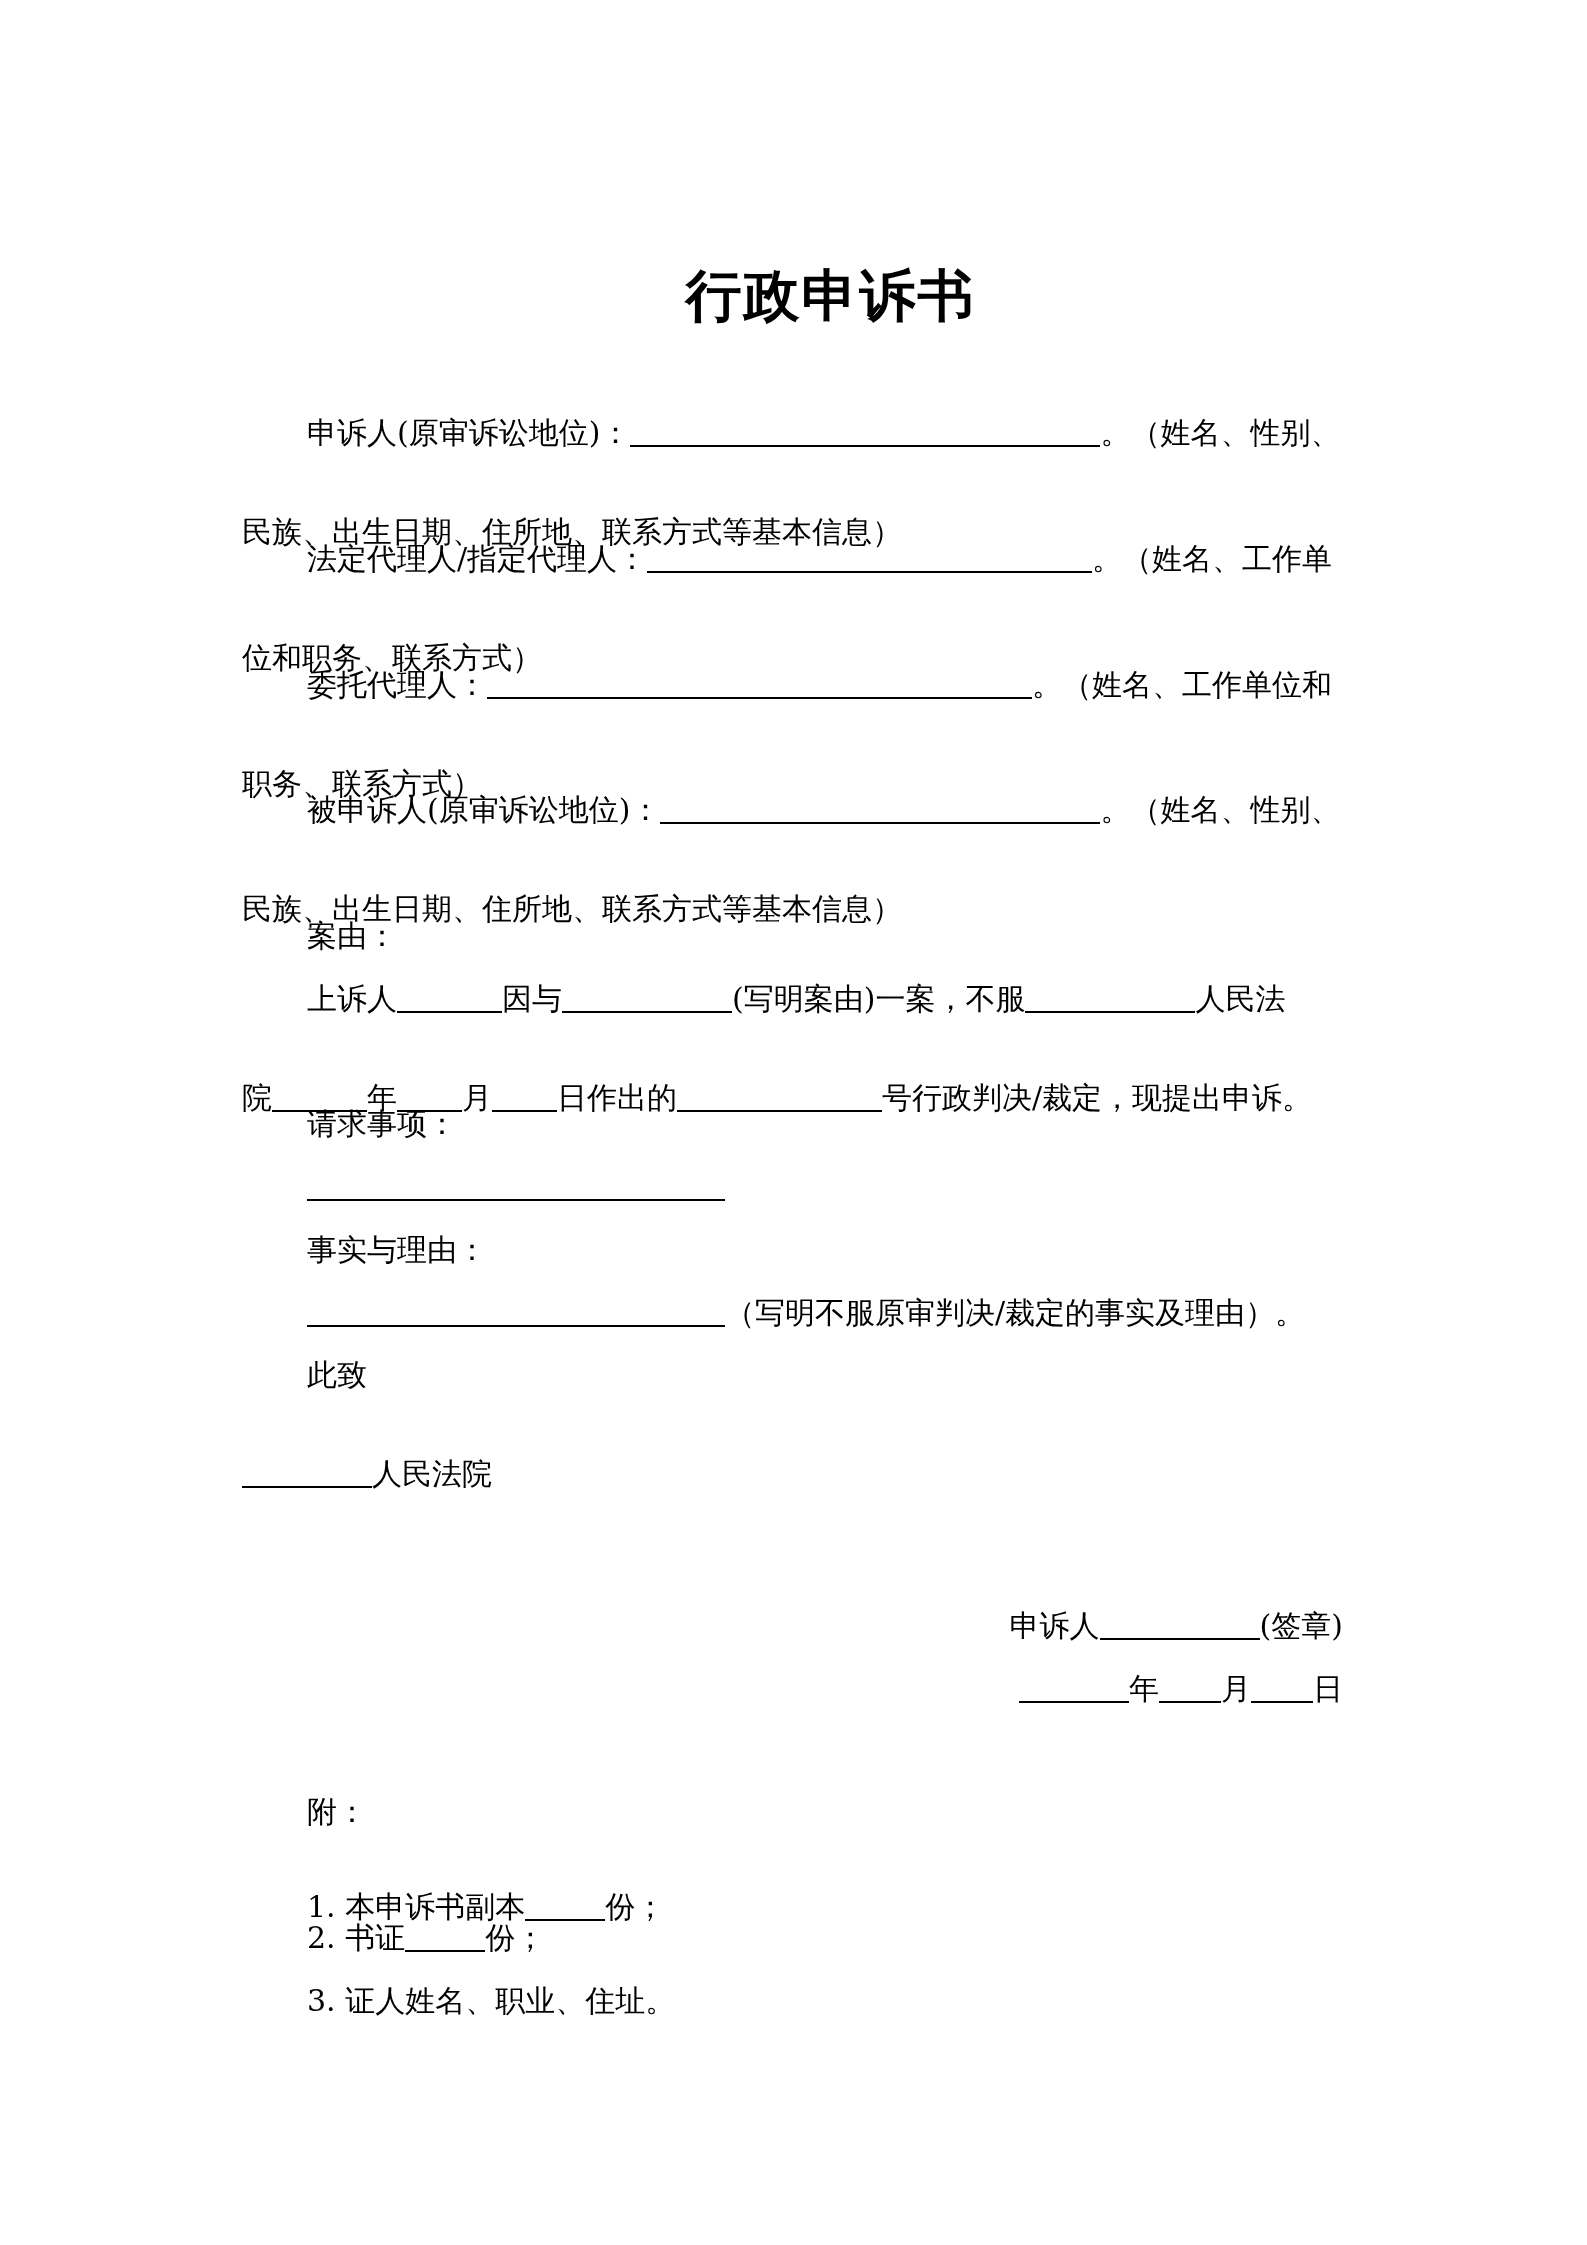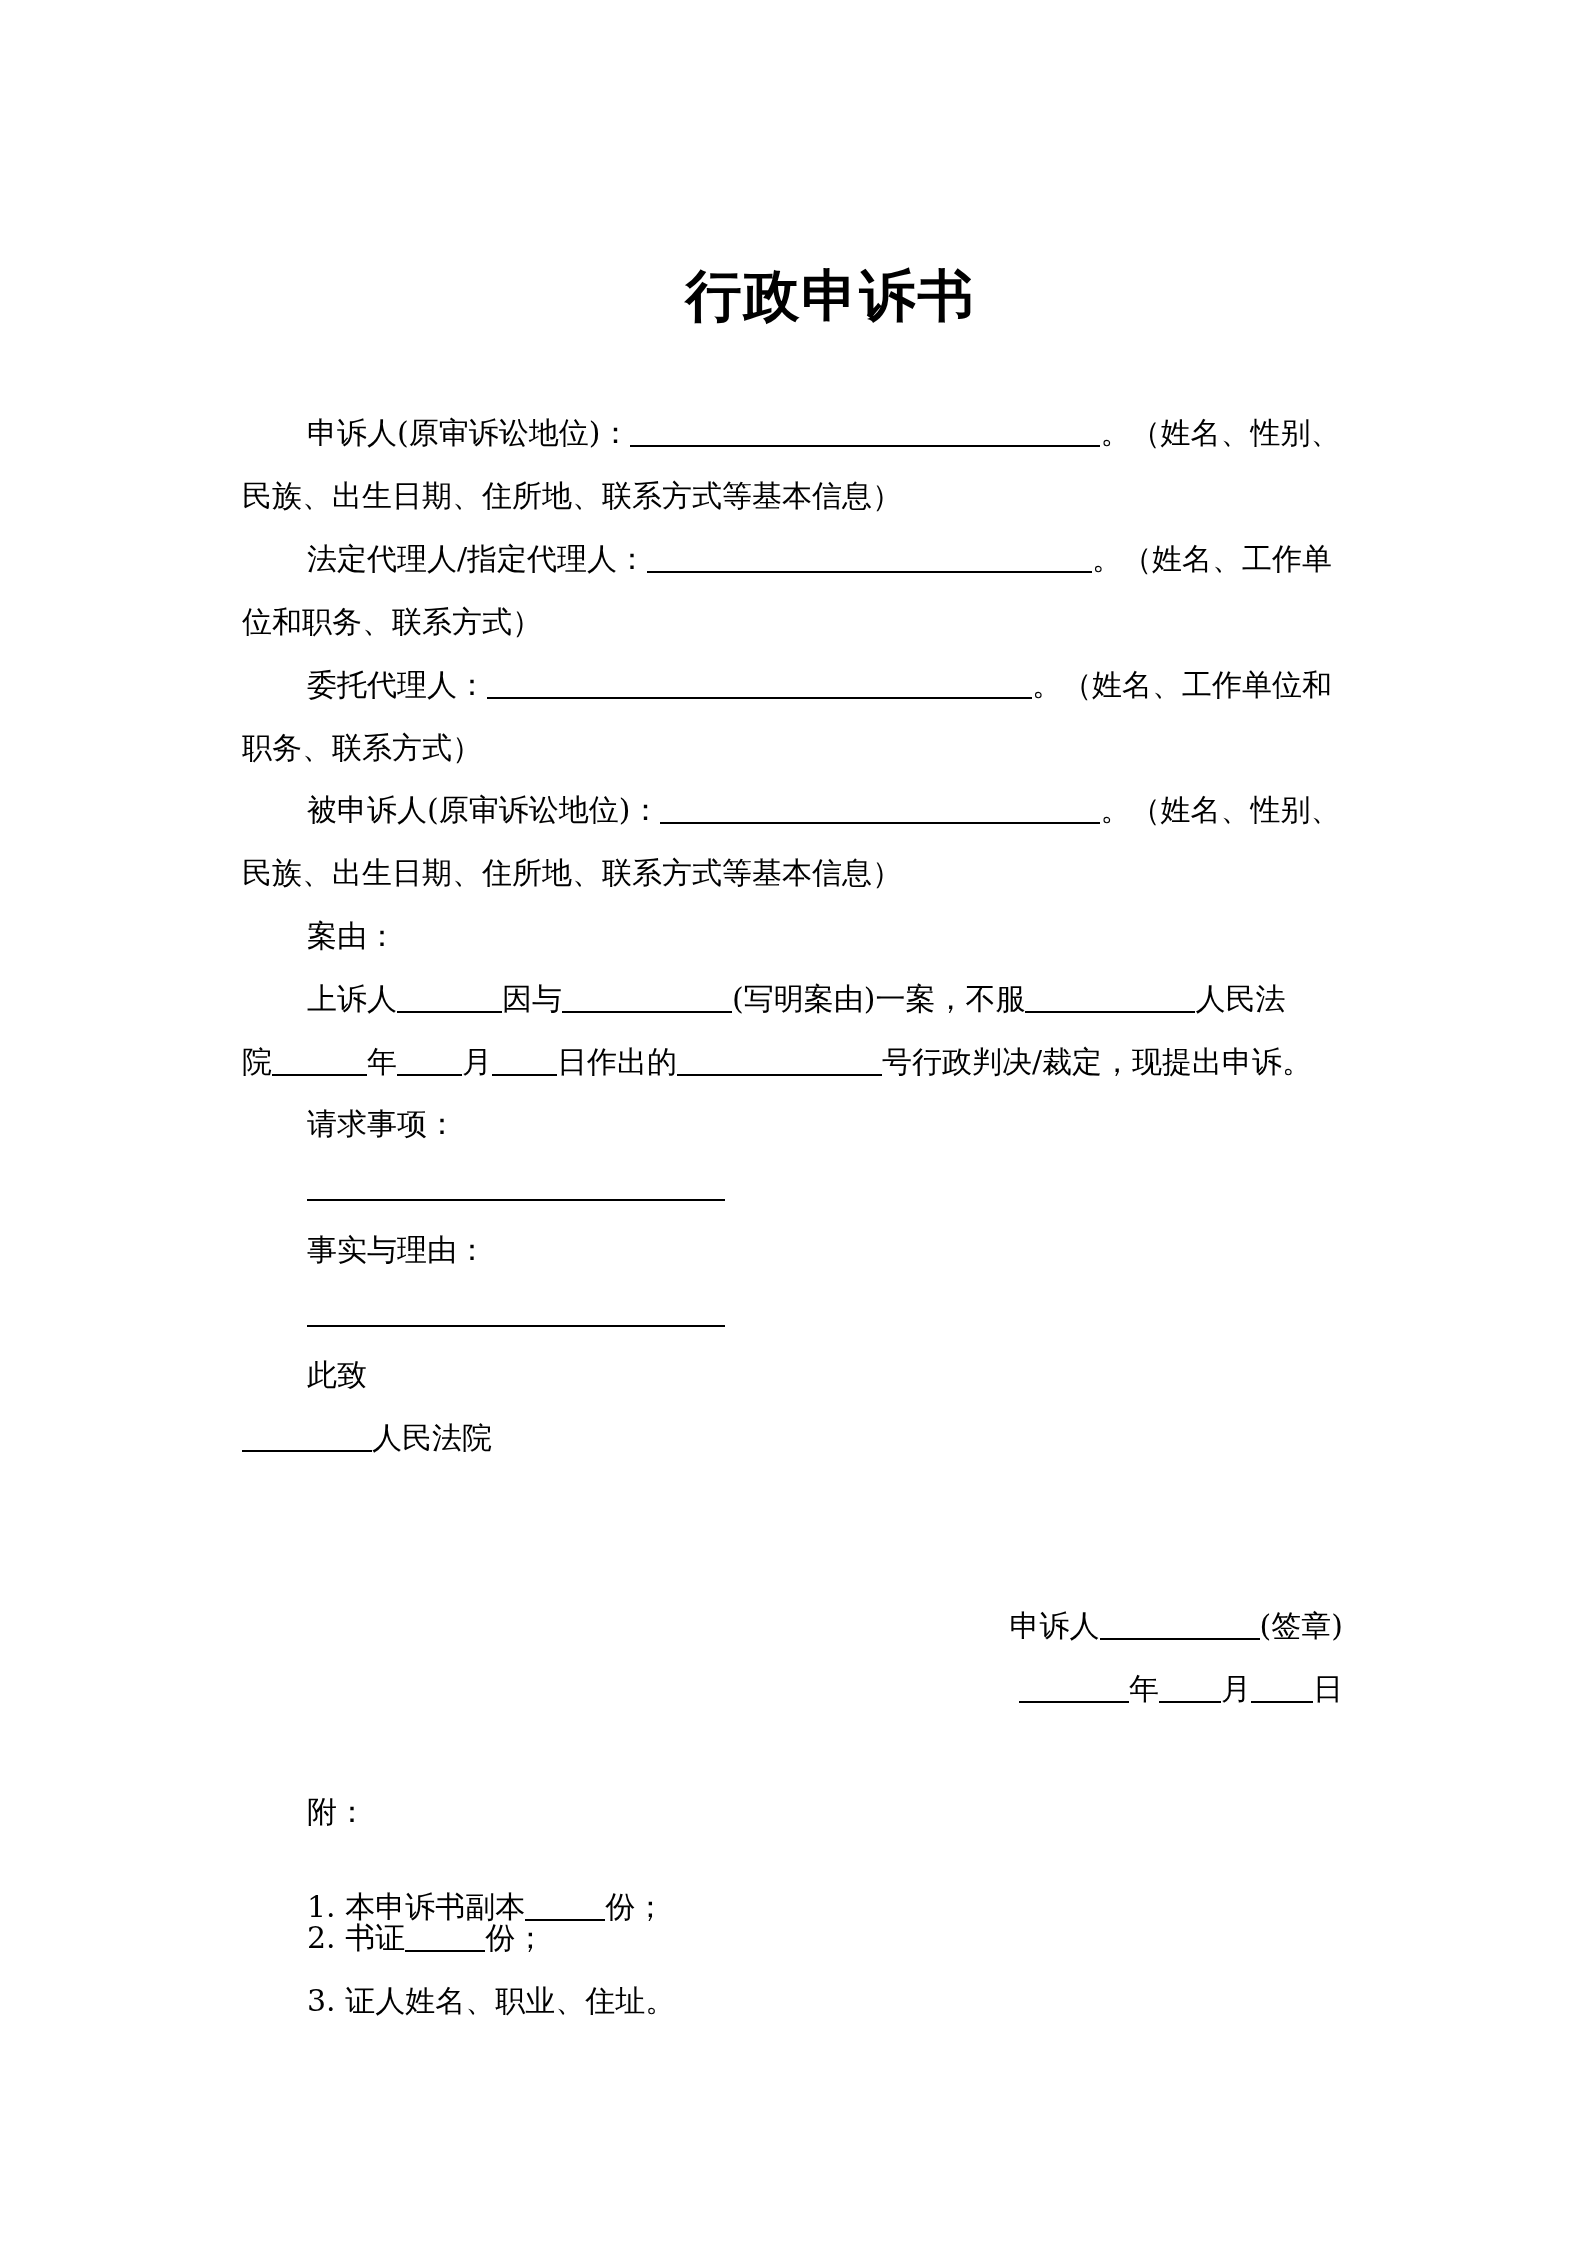--- a/index.html
+++ b/index.html
@@ -2,21 +2,21 @@
 <html><head>
 <meta charset="utf-8">
 <style>
   html, body { margin: 0; padding: 0; background: #ffffff; }
   body { width: 1587px; height: 2245px; position: relative; overflow: hidden;
          font-family: "DejaVu Serif", "Liberation Serif", serif; color: #000; }
   .title { position: absolute; left: 0; width: 1587px; top: 262px; text-align: center;
            font-size: 56px; font-weight: bold; letter-spacing: 2px; line-height: 66px; padding-left: 37px; }
   .line { position: absolute; font-size: 30px; line-height: 40px; white-space: nowrap; }
   .ind { left: 307px; }
-  .flush { left: 242px; }
+  .flush { left: 242px; margin-top: 36px; }
   .blank { display: inline-block; border-bottom: 2px solid #000; height: 30px; vertical-align: -4px; }
   .right { position: absolute; font-size: 30px; line-height: 40px; white-space: nowrap; right: 244px; text-align: right; }
 </style>
 </head>
 <body>
 
 <div class="title">行政申诉书</div>
 
 <div class="line ind" style="top:413px;">
   <span>申诉人(原审诉讼地位)：</span><span class="blank" style="width:470px;"></span><span>。（姓名、性别、</span>
@@ -46,21 +46,21 @@
   <span>院</span><span class="blank" style="width:95px;"></span><span>年</span><span class="blank" style="width:65px;"></span><span>月</span><span class="blank" style="width:65px;"></span><span>日作出的</span><span class="blank" style="width:205px;"></span><span>号行政判决/裁定，现提出申诉。</span>
 </div>
 
 <div class="line ind" style="top:1104px;">请求事项：</div>
 <div class="line ind" style="top:1167px;">
   <span class="blank" style="width:418px;"></span>
 </div>
 
 <div class="line ind" style="top:1230px;">事实与理由：</div>
 <div class="line ind" style="top:1293px;">
-  <span class="blank" style="width:418px;"></span>
+  <span class="blank" style="width:418px;"></span><span>（写明不服原审判决/裁定的事实及理由）。</span>
 </div>
 
 <div class="line ind" style="top:1355px;">此致</div>
 <div class="line flush" style="top:1418px;">
   <span class="blank" style="width:130px;"></span><span>人民法院</span>
 </div>
 
 <div class="right" style="top:1606px;">
   <span>申诉人</span><span class="blank" style="width:160px;"></span><span>(签章)</span>
 </div>

